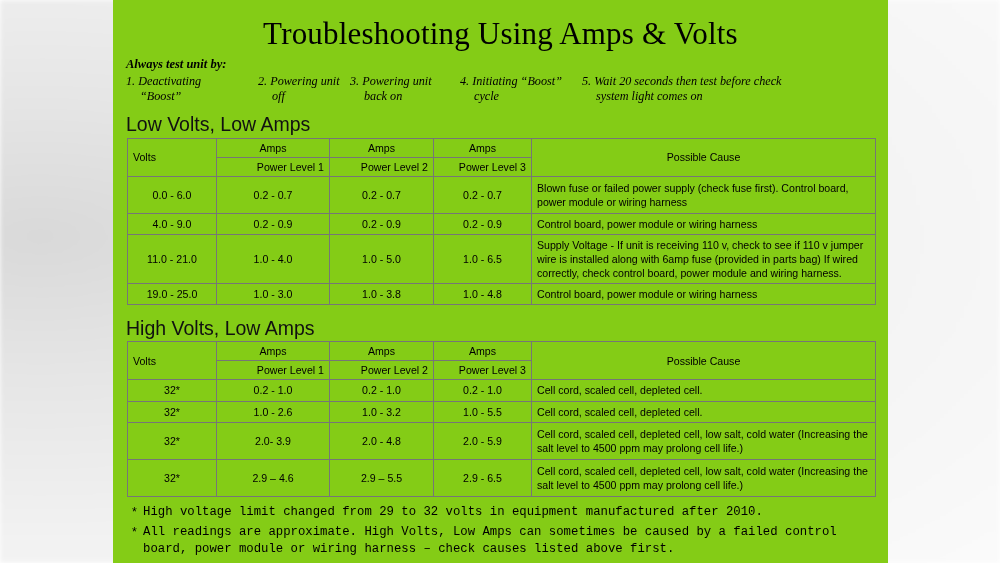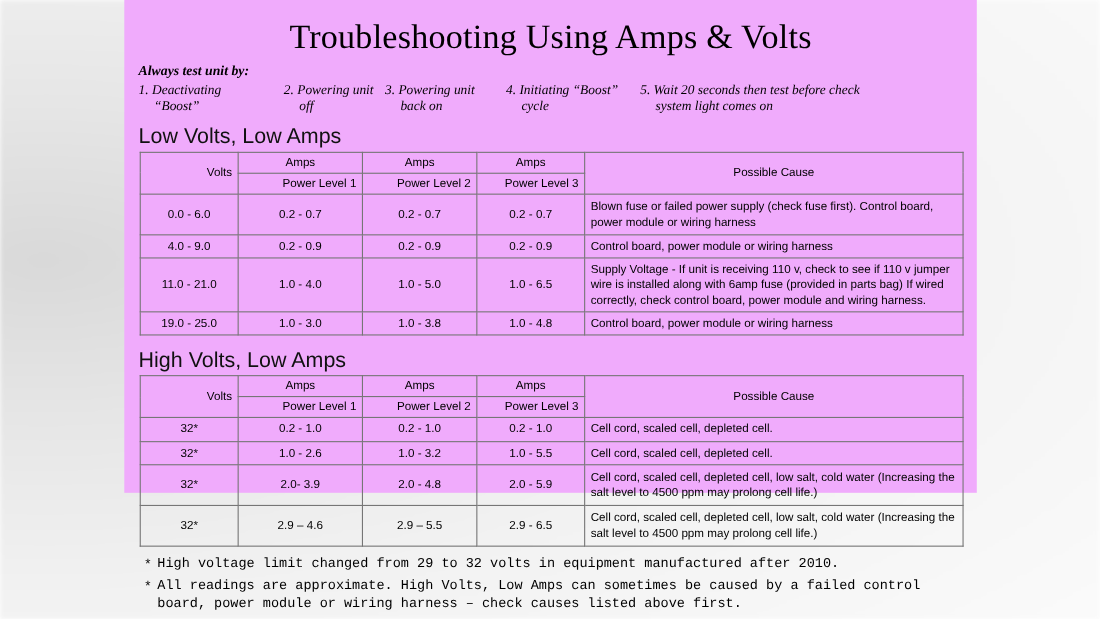--- a/index.html
+++ b/index.html
@@ -20,22 +20,22 @@
     inset: 0;
     background:
       radial-gradient(120% 90% at 4% 42%, #d9d9d9 0%, #e6e6e6 28%, #f2f2f2 60%, #fafafa 100%);
     filter: blur(2px);
   }
   .page {
     position: absolute;
     left: 113px;
     top: 0;
     width: 775px;
-    height: 448px;
-    background: #f0abfc;
+    height: 563px;
+    background: #84cc16;
     box-sizing: border-box;
   }
 
   .doc-title {
     text-align: center;
     font-family: "Liberation Serif", serif;
     font-size: 31px;
     font-weight: 400;
     letter-spacing: 0.2px;
     margin: 17px 0 0 0;
@@ -94,21 +94,21 @@
     font-family: "Liberation Sans", sans-serif;
     font-size: 10.6px;
     color: #000;
   }
   table.tbl td, table.tbl th {
     border: 1.3px solid #767676;
     padding: 3px 5px;
     vertical-align: middle;
     font-weight: 400;
   }
-  .c-volts { width: 78px; text-align: right; }
+  .c-volts { width: 78px; text-align: left; }
   .c-a1 { width: 102px; text-align: center; }
   .c-a2 { width: 93px; text-align: center; }
   .c-a3 { width: 87px; text-align: center; }
   .c-cause { text-align: left; padding-left: 8px; }
   th.c-cause { text-align: center; }
   .hdr-sub { text-align: right; }
   td.body-cause {
     line-height: 1.33;
     padding-top: 4px;
     padding-bottom: 4px;

